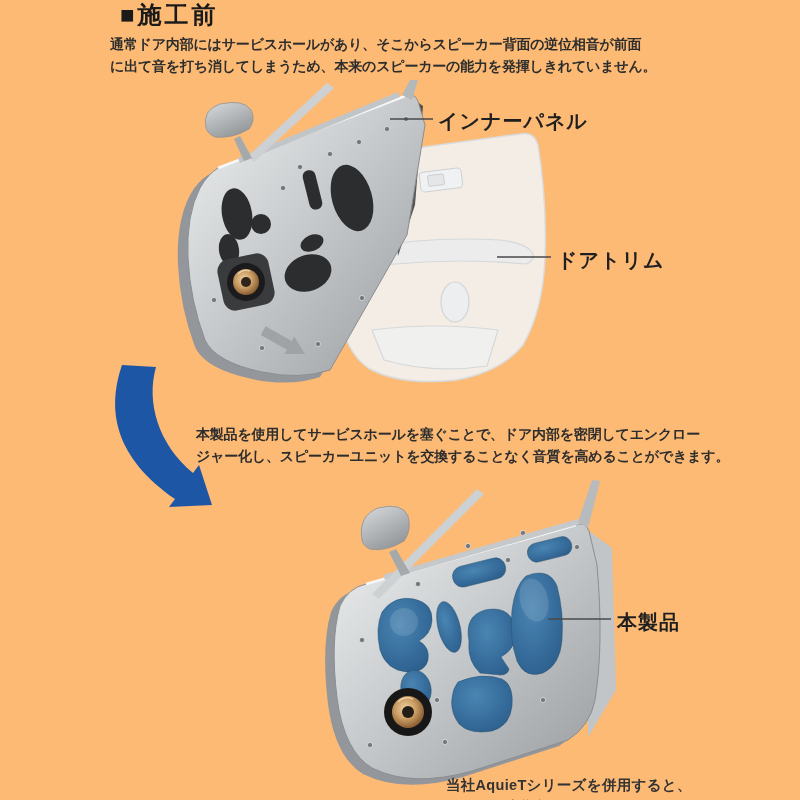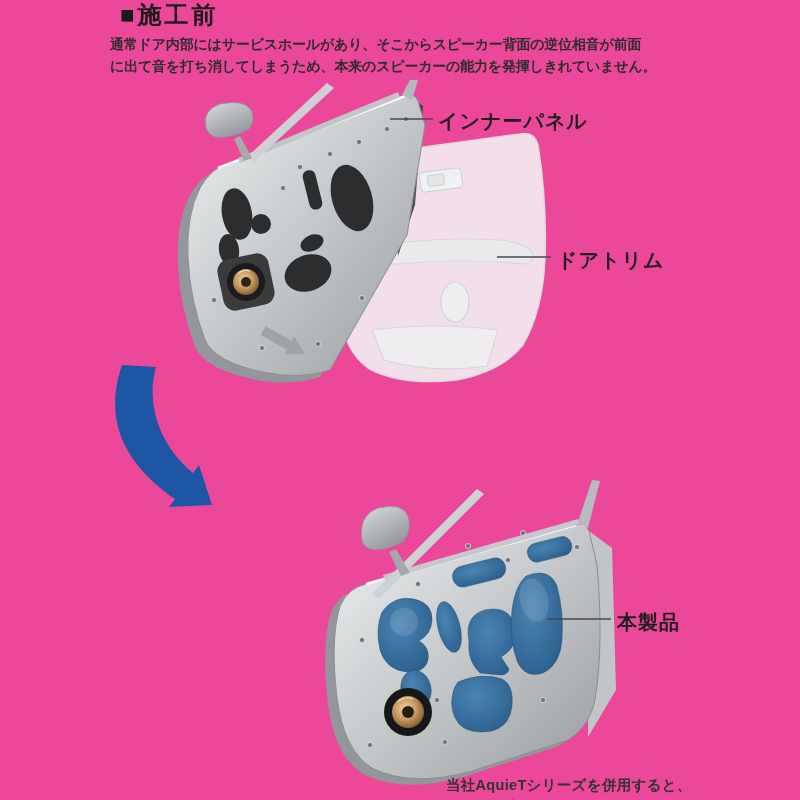--- a/index.html
+++ b/index.html
@@ -1,16 +1,16 @@
 <!DOCTYPE html>
 <html><head>
 <meta charset="utf-8">
 <style>
   html,body{margin:0;padding:0;background:#fff;}
-  #page{position:relative;width:800px;height:800px;background:#ec4899;overflow:hidden;
+  #page{position:relative;width:800px;height:800px;background:#fdba74;overflow:hidden;
         font-family:"Liberation Sans","DejaVu Sans",sans-serif;}
   #art{position:absolute;left:0;top:0;}
   .abs{position:absolute;white-space:pre-line;}
   .heading{font-size:24px;font-weight:700;color:#1a1a1a;letter-spacing:3px;line-height:1.2;}
   .body-text{font-size:14px;font-weight:600;color:#2d2d2d;line-height:1.58;letter-spacing:-0.2px;}
   .callout{font-size:20px;font-weight:600;color:#1f1f1f;letter-spacing:1px;line-height:1.2;}
   .note-text{font-size:14.5px;font-weight:600;color:#333333;line-height:1.55;letter-spacing:0.3px;}
 </style>
 </head>
 <body>
@@ -186,19 +186,21 @@
   <div class="abs heading" style="left:120px;top:1px;">■施工前</div>
 
   <div class="abs body-text" style="left:110px;top:33px;width:560px;">通常ドア内部にはサービスホールがあり、そこからスピーカー背面の逆位相音が前面
 に出て音を打ち消してしまうため、本来のスピーカーの能力を発揮しきれていません。</div>
 
   <div class="abs callout" style="left:438px;top:109px;">インナーパネル</div>
 
   <div class="abs callout" style="left:557px;top:248px;">ドアトリム</div>
 
 
+  <div class="abs body-text" style="left:196px;top:423px;width:540px;">本製品を使用してサービスホールを塞ぐことで、ドア内部を密閉してエンクロー
+ジャー化し、スピーカーユニットを交換することなく音質を高めることができます。</div>
 
   <div class="abs callout" style="left:617px;top:610px;">本製品</div>
 
   <div class="abs note-text" style="left:446px;top:756px;margin-top:18px;">当社AquieTシリーズを併用すると、
 よりよい音響効果を得られます。</div>
 
 </div>
 
 </body></html>

